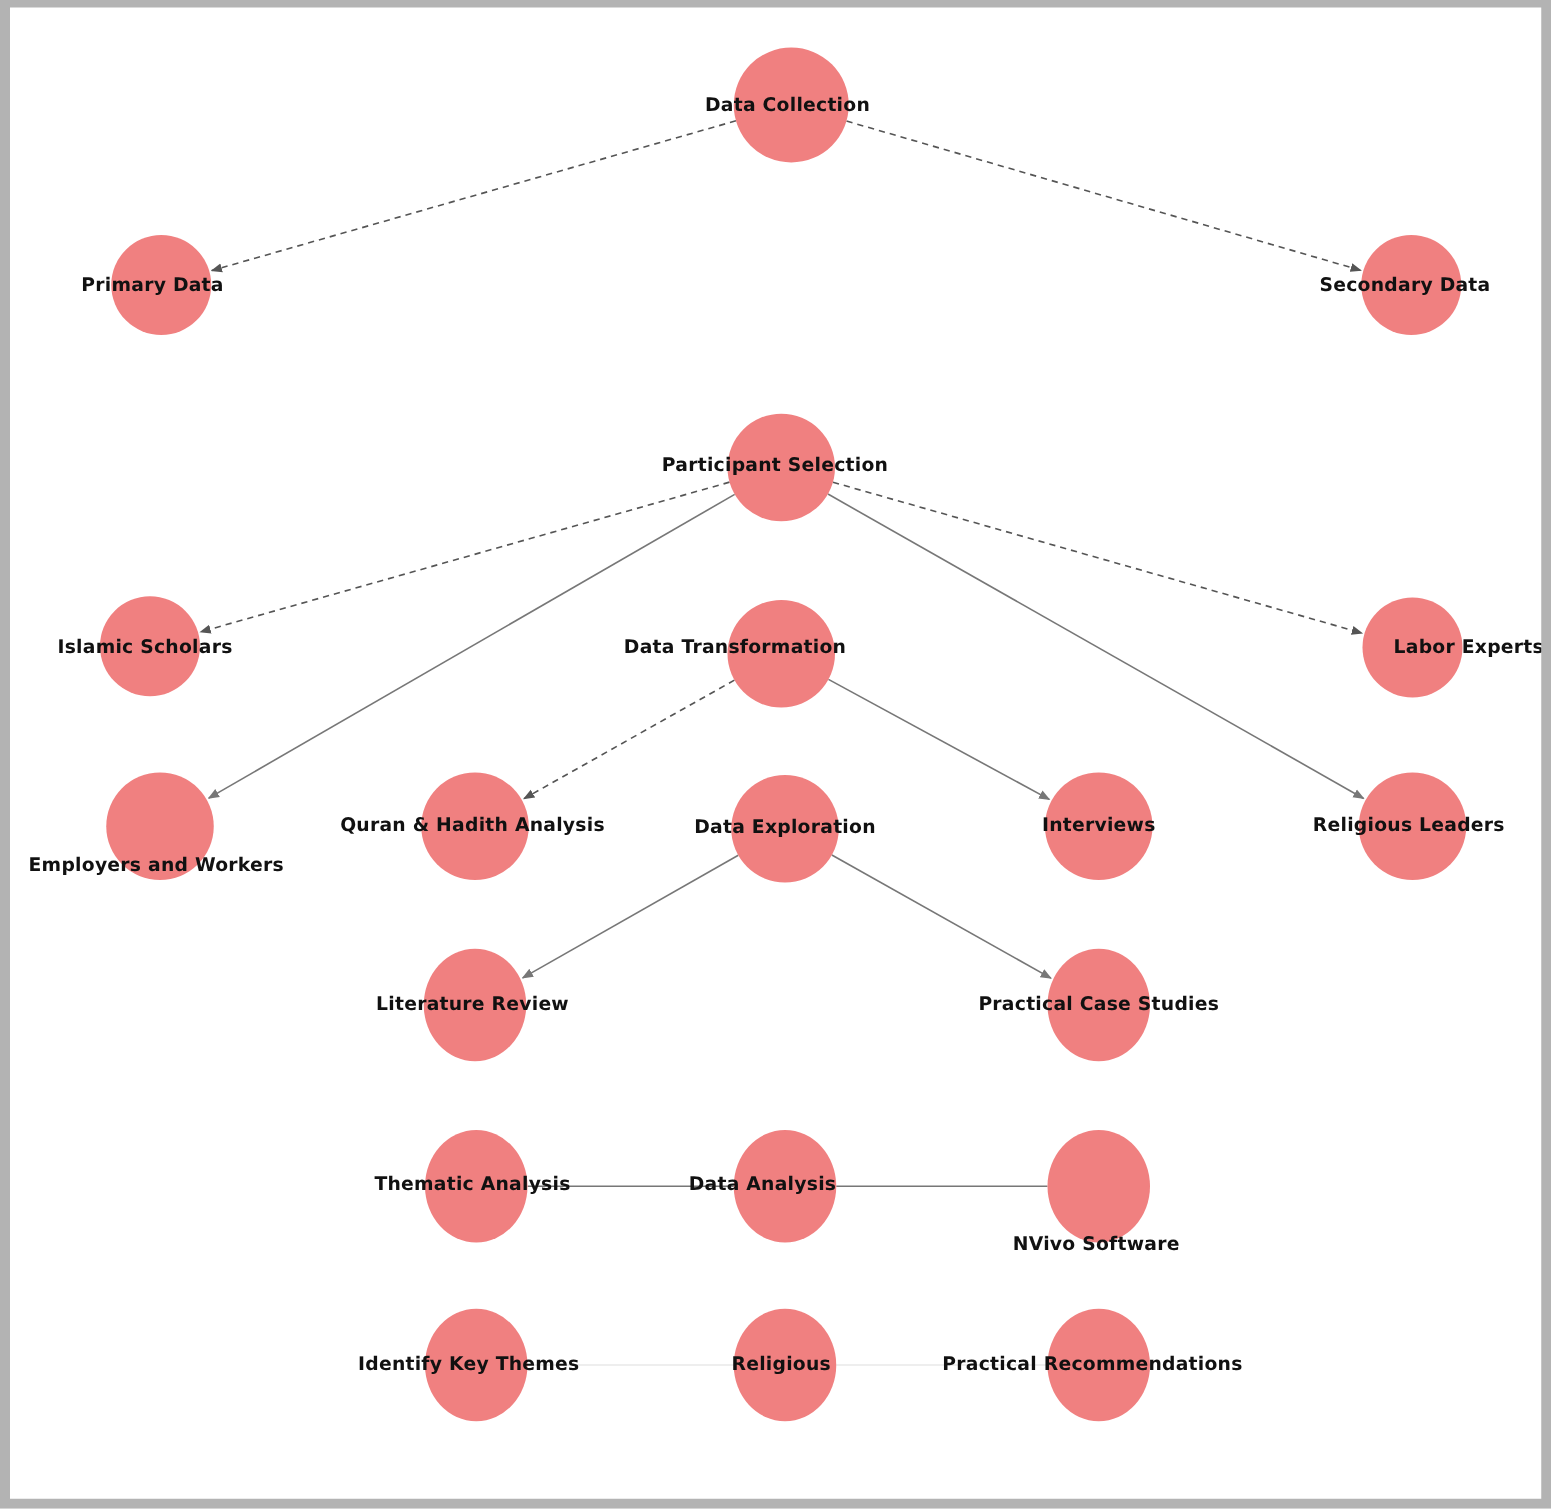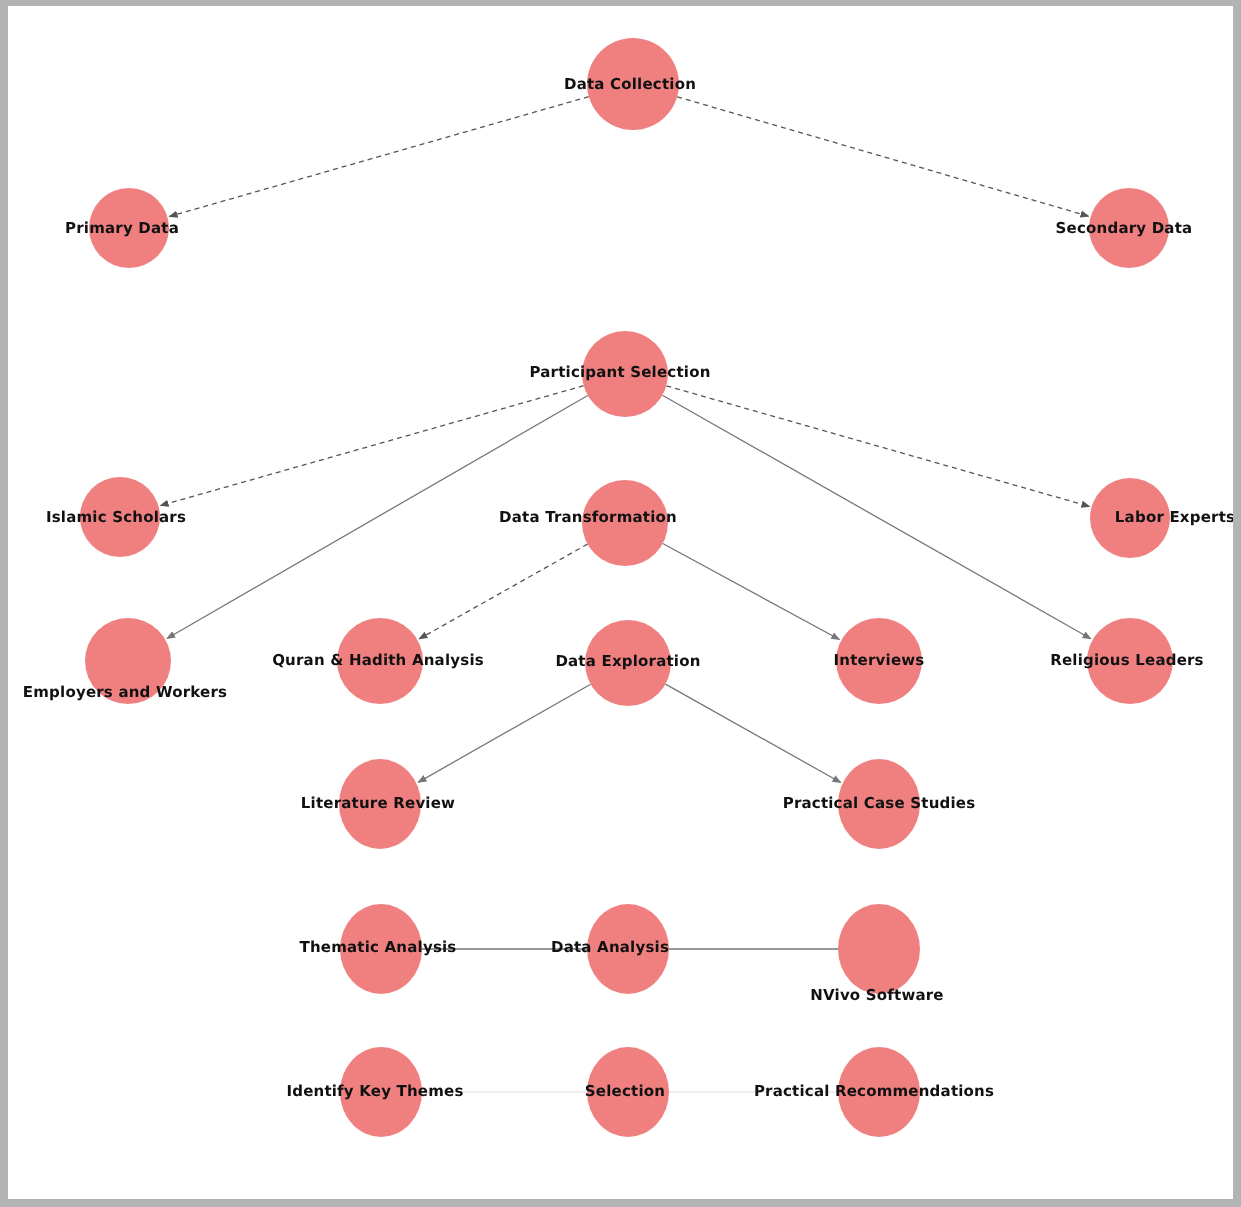--- a/index.html
+++ b/index.html
@@ -122,18 +122,18 @@
         <div class="node-label" style="left: 871px; top: 797px;">Practical Case Studies</div>
         <div class="node" style="left: 373px; top: 943px; width: 82px; height: 90px; background: rgb(240, 128, 128);"></div>
         <div class="node-label" style="left: 370px; top: 941px;">Thematic Analysis</div>
         <div class="node" style="left: 620px; top: 943px; width: 82px; height: 90px; background: rgb(240, 128, 128);"></div>
         <div class="node-label" style="left: 602px; top: 941px;">Data Analysis</div>
         <div class="node" style="left: 871px; top: 943px; width: 82px; height: 90px; background: rgb(240, 128, 128);"></div>
         <div class="node-label" style="left: 869px; top: 941px; margin-top: 48px;">NVivo Software</div>
         <div class="node" style="left: 373px; top: 1086px; width: 82px; height: 90px; background: rgb(240, 128, 128);"></div>
         <div class="node-label" style="left: 367px; top: 1085px;">Identify Key Themes</div>
         <div class="node" style="left: 620px; top: 1086px; width: 82px; height: 90px; background: rgb(240, 128, 128);"></div>
-        <div class="node-label" style="left: 617px; top: 1085px;">Selection</div>
+        <div class="node-label" style="left: 617px; top: 1085px;">Religious</div>
         <div class="node" style="left: 871px; top: 1086px; width: 82px; height: 90px; background: rgb(240, 128, 128);"></div>
         <div class="node-label" style="left: 866px; top: 1085px; text-align: center;">Practical Recommendations</div>
       </div>
   </div>
 </div>
 
 </body></html>

